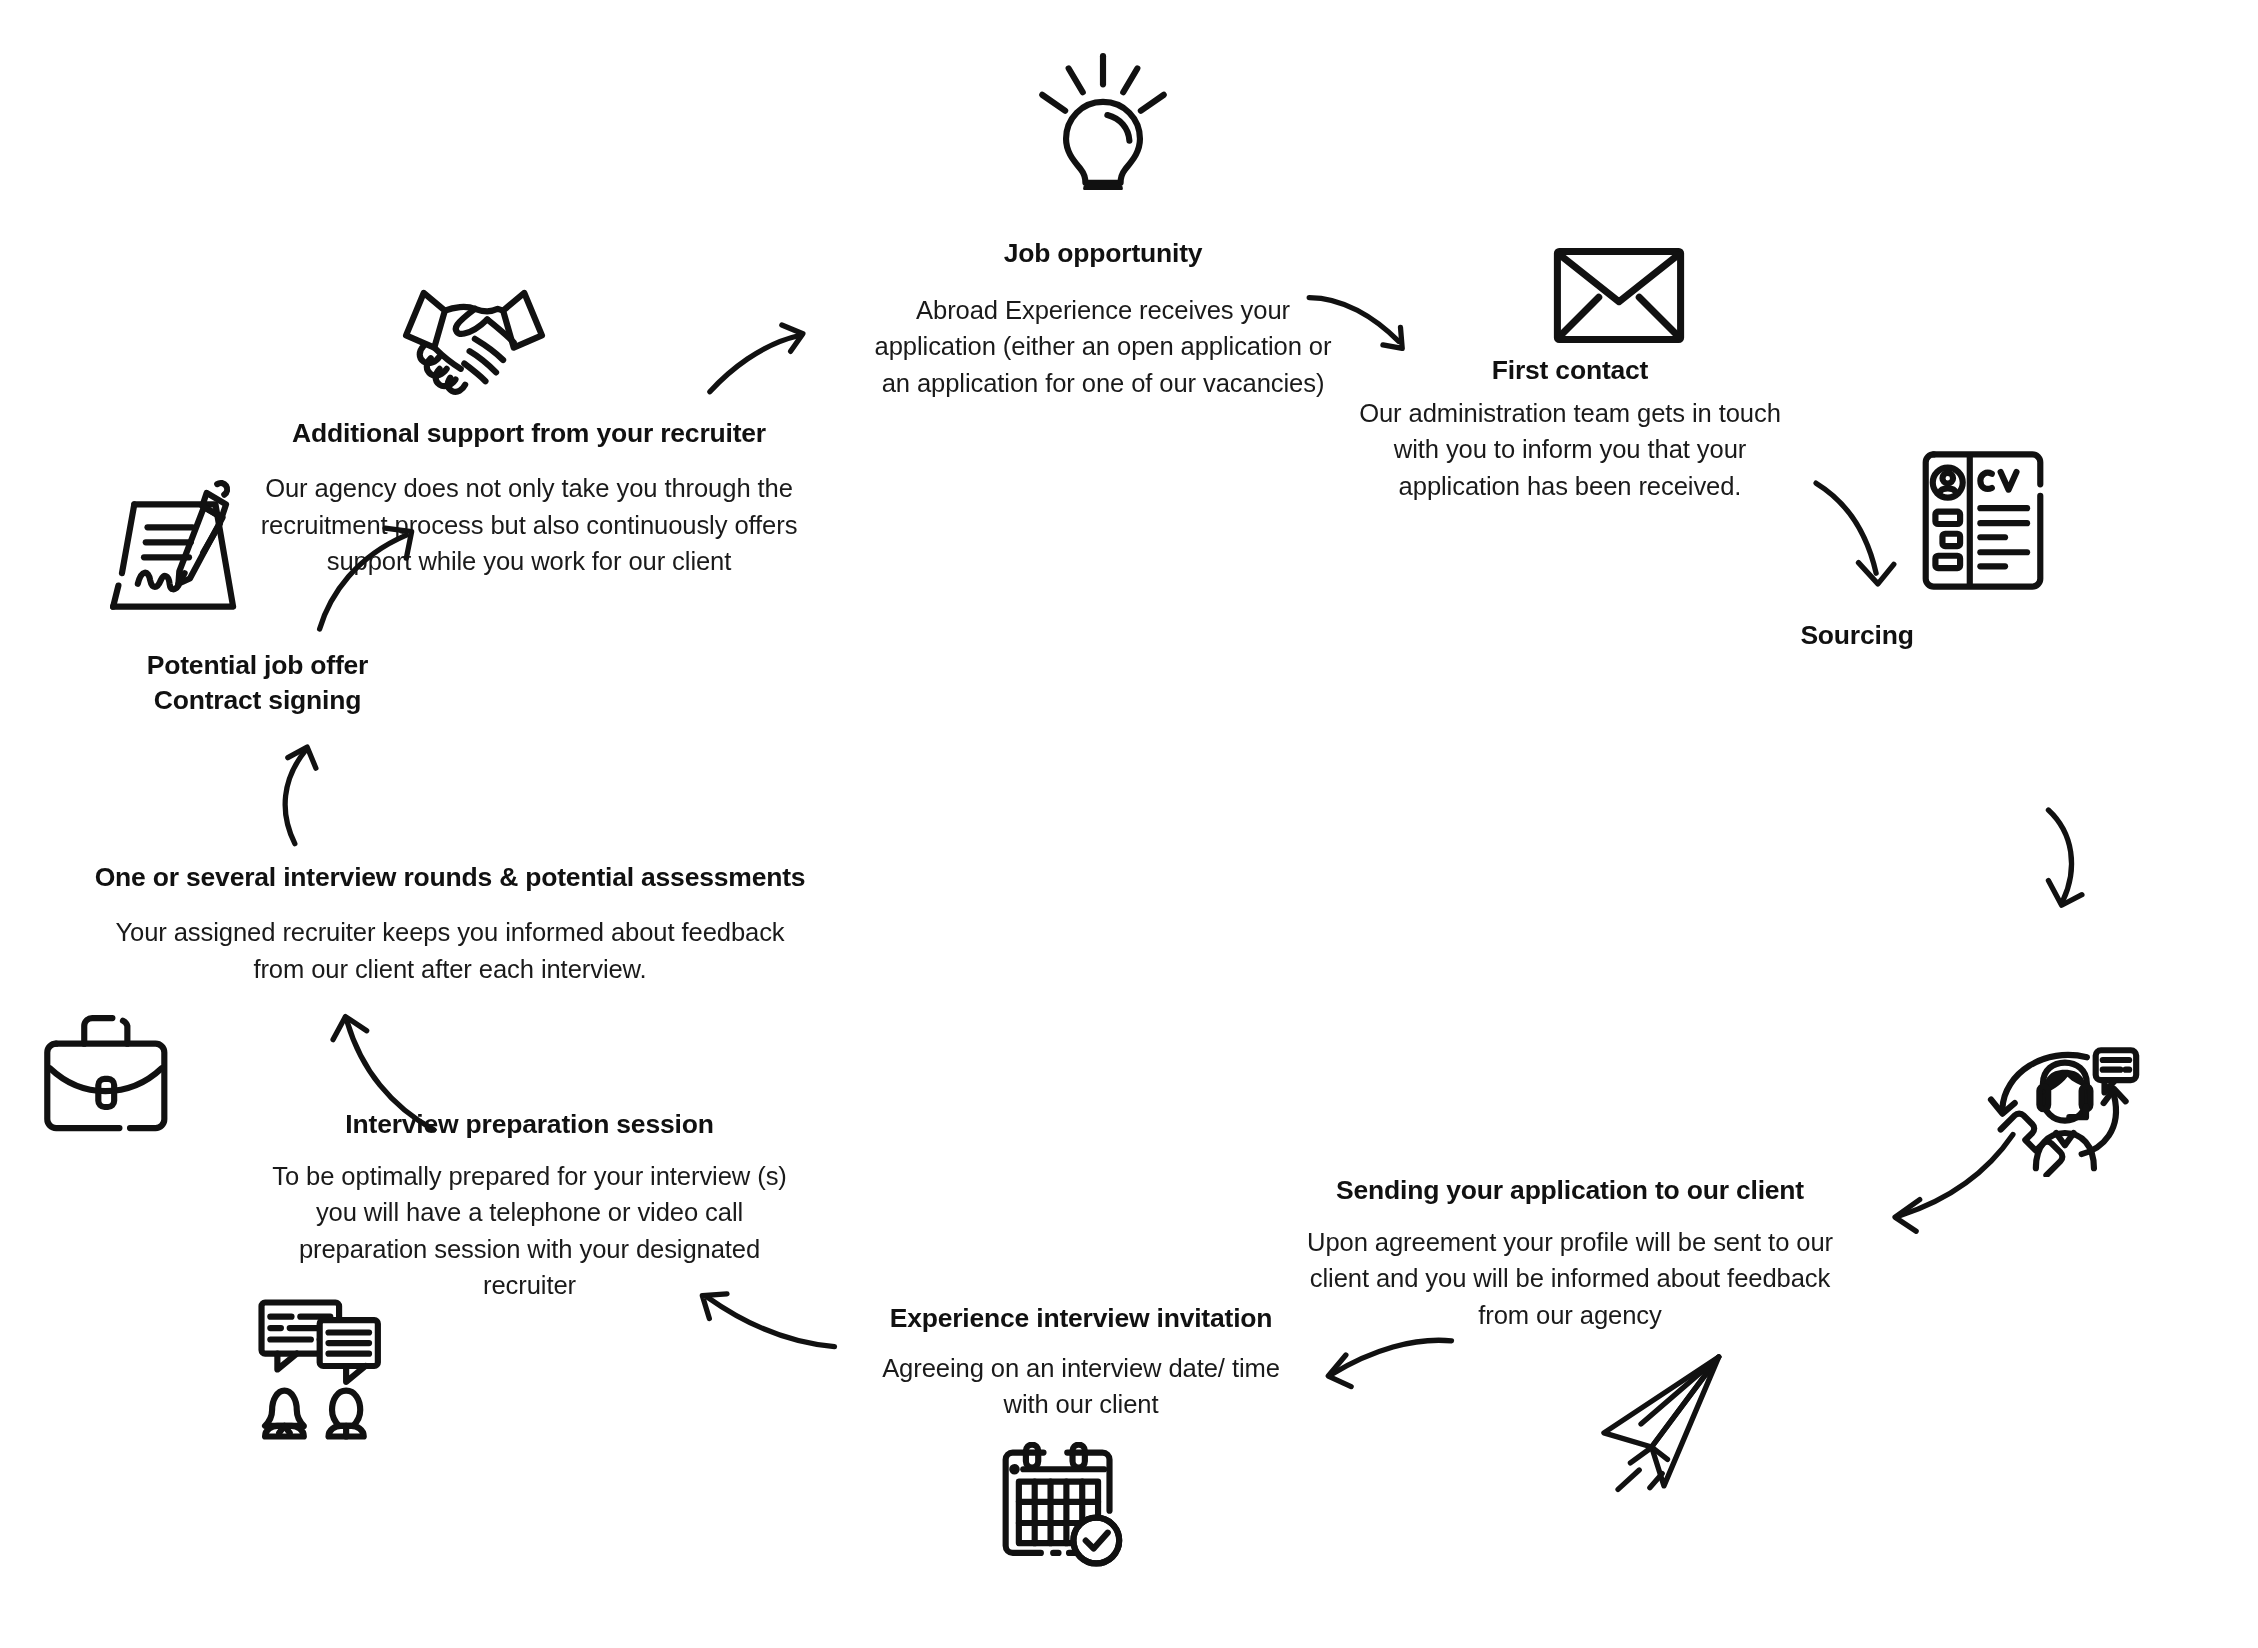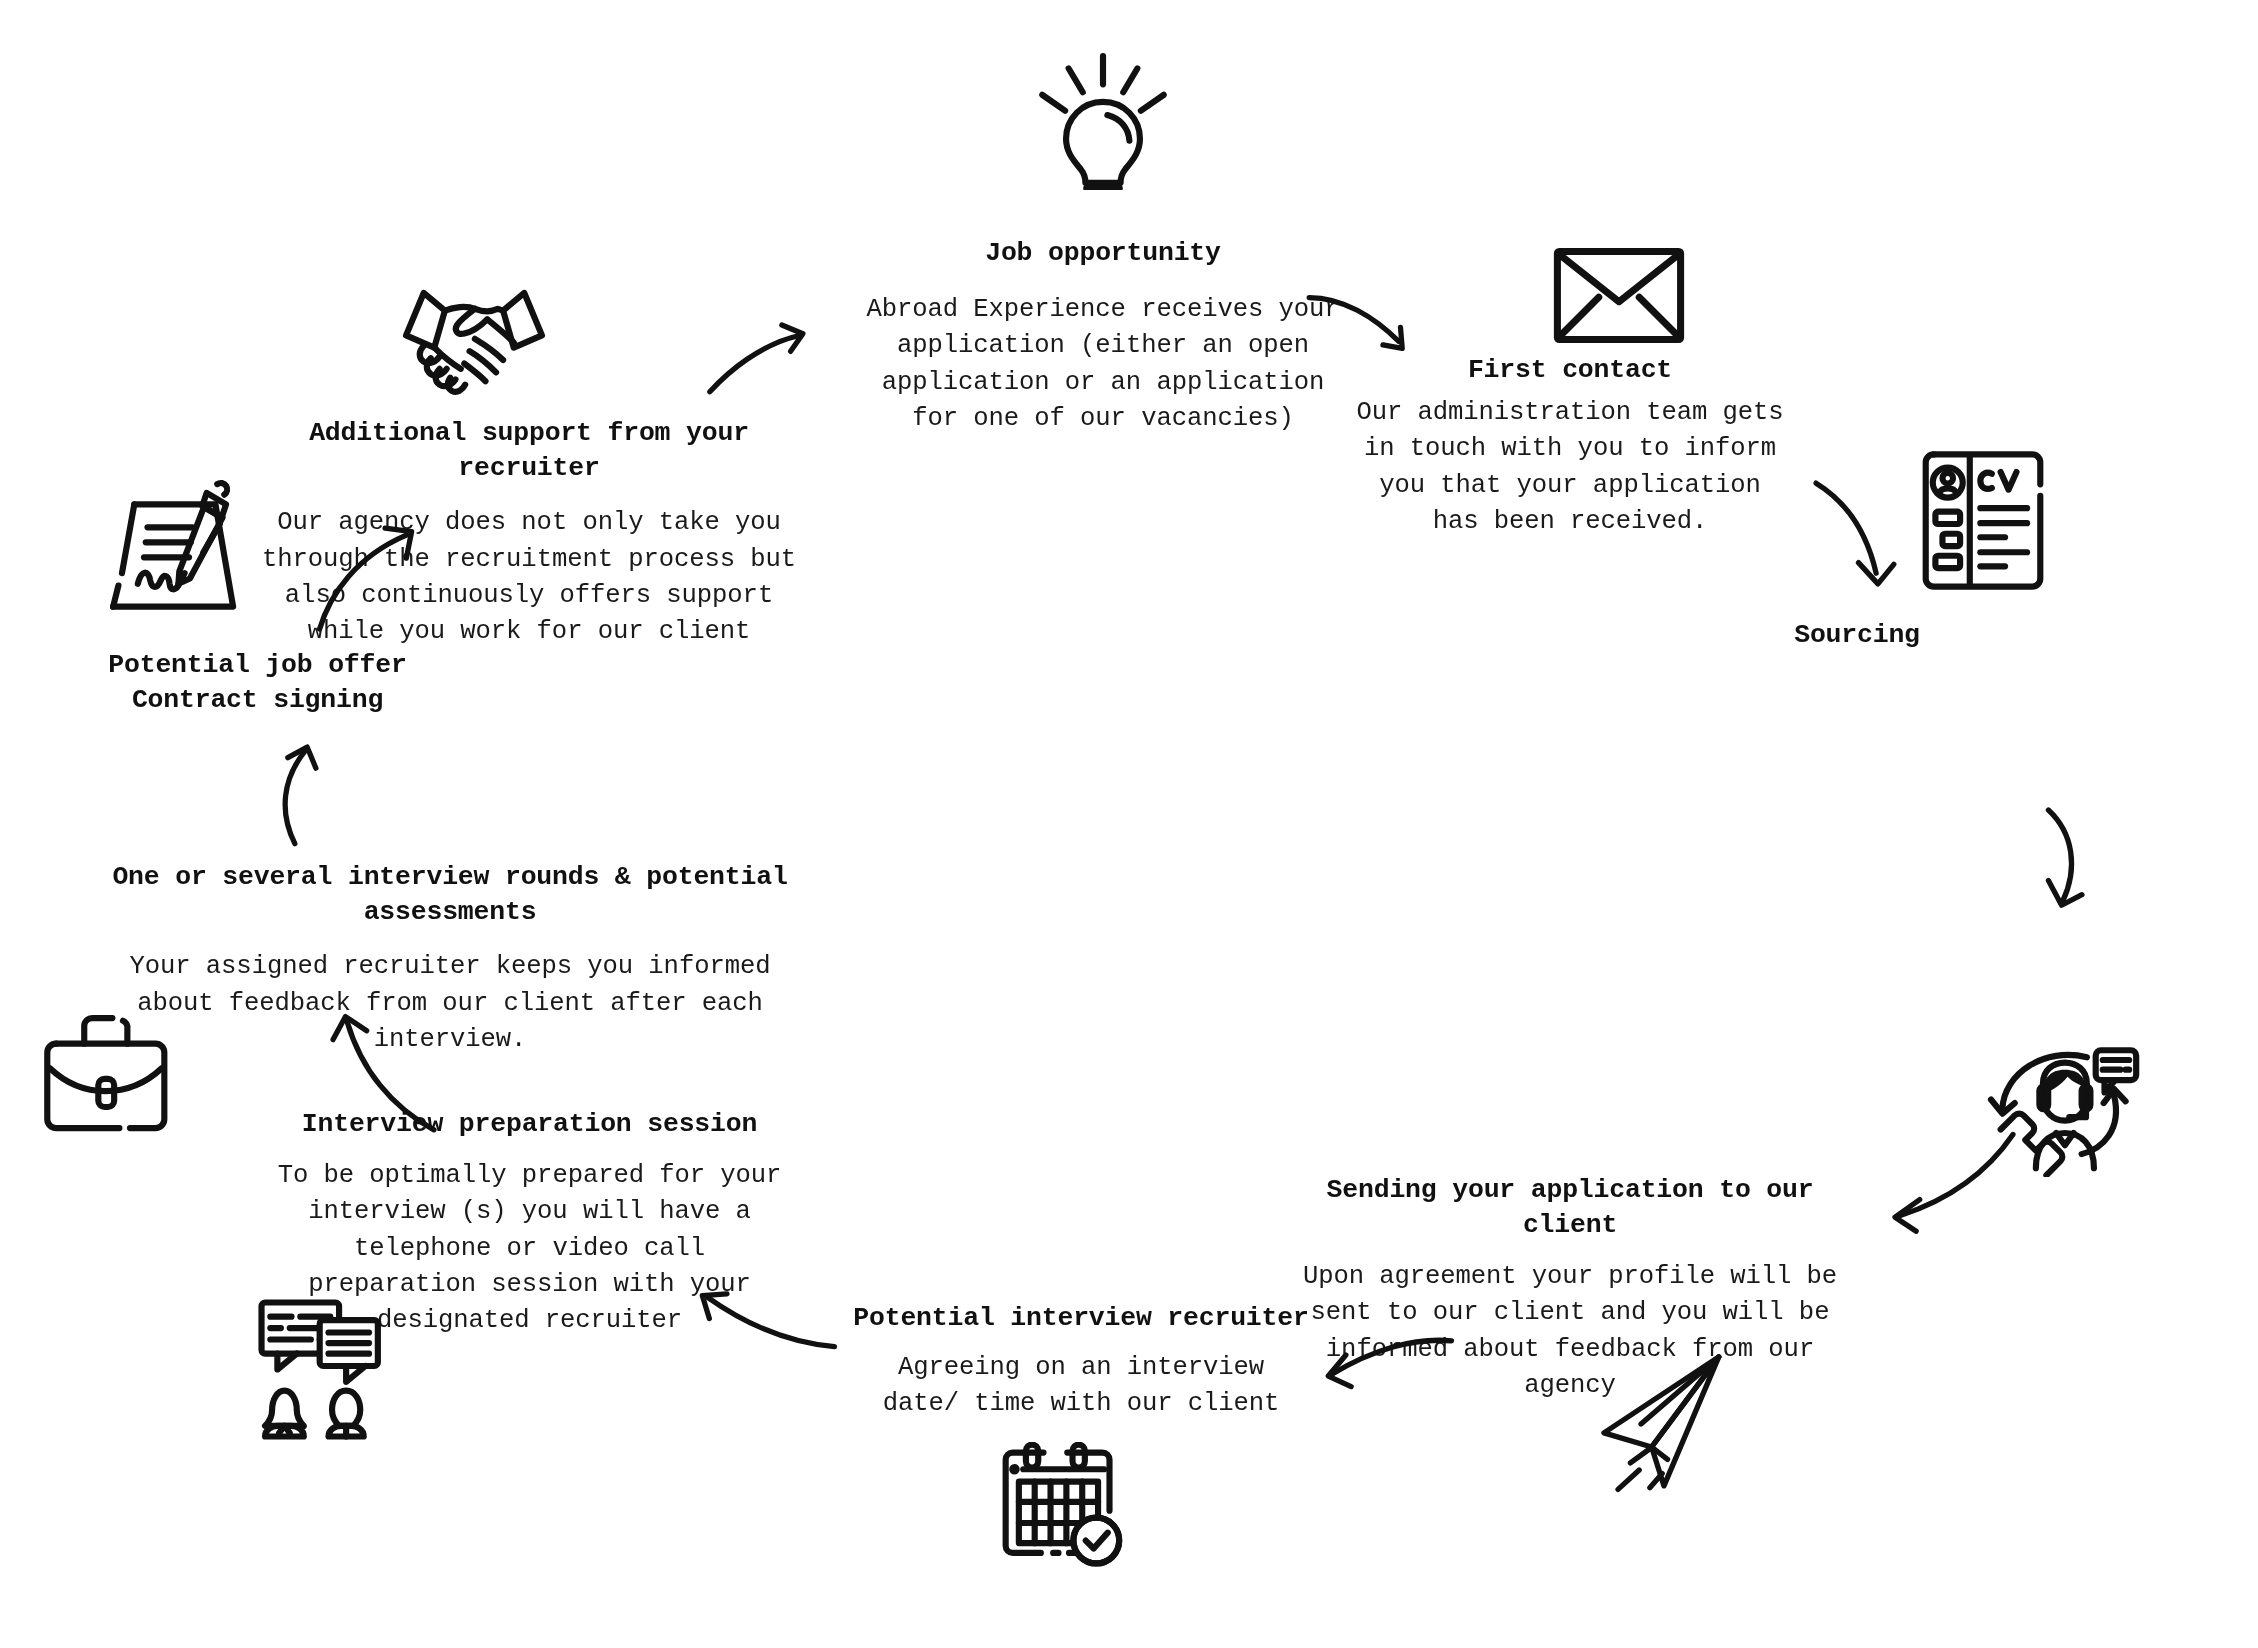--- a/index.html
+++ b/index.html
@@ -13,21 +13,20 @@
     width: 2258px;
     height: 1649px;
     background: #ffffff;
     font-family: "Liberation Sans", sans-serif;
     color: #111111;
     overflow: hidden;
   }
   .node {
     position: absolute;
     box-sizing: border-box;
-    font-family: Liberation Mono, monospace;
   }
   .step-title {
     font-weight: bold;
     font-size: 26.5px;
     line-height: 1.32;
     color: #111111;
     letter-spacing: -0.2px;
   }
   .step-body {
     font-size: 25.6px;
@@ -160,21 +159,21 @@
       <path d="M148 18 L72 120 L86 164 Z"></path>
       <path d="M148 18 L60 94"></path>
       <path d="M72 120 L90 134"></path>
       <line x1="48" y1="138" x2="70" y2="122"></line>
       <line x1="34" y1="168" x2="58" y2="146"></line>
       <line x1="70" y1="166" x2="84" y2="150"></line>
     </svg>
   </div>
 
   <div class="node ctr" style="left:847px; top:1301px; width:468px;">
-    <div class="step-title">Potential interview recruiter</div>
+    <div class="step-title">Experience interview invitation</div>
     <div class="step-body" style="margin-top:14px; padding:0 17.6px;">Agreeing on an interview date/ time with our client</div>
   </div>
 
   <div class="icon" style="left:995px; top:1442px; width:141px; height:132px;">
     <svg width="141" height="132" viewBox="0 0 160 150" fill="none" stroke="#111" stroke-width="7" stroke-linecap="round" stroke-linejoin="round">
 
       <rect x="35" y="3" width="14" height="26" rx="7"></rect>
       <rect x="88" y="3" width="14" height="26" rx="7"></rect>
 
       <path d="M55 12 L20 12 A8 8 0 0 0 12 20 L12 118 A8 8 0 0 0 20 126 L52 126"></path>

